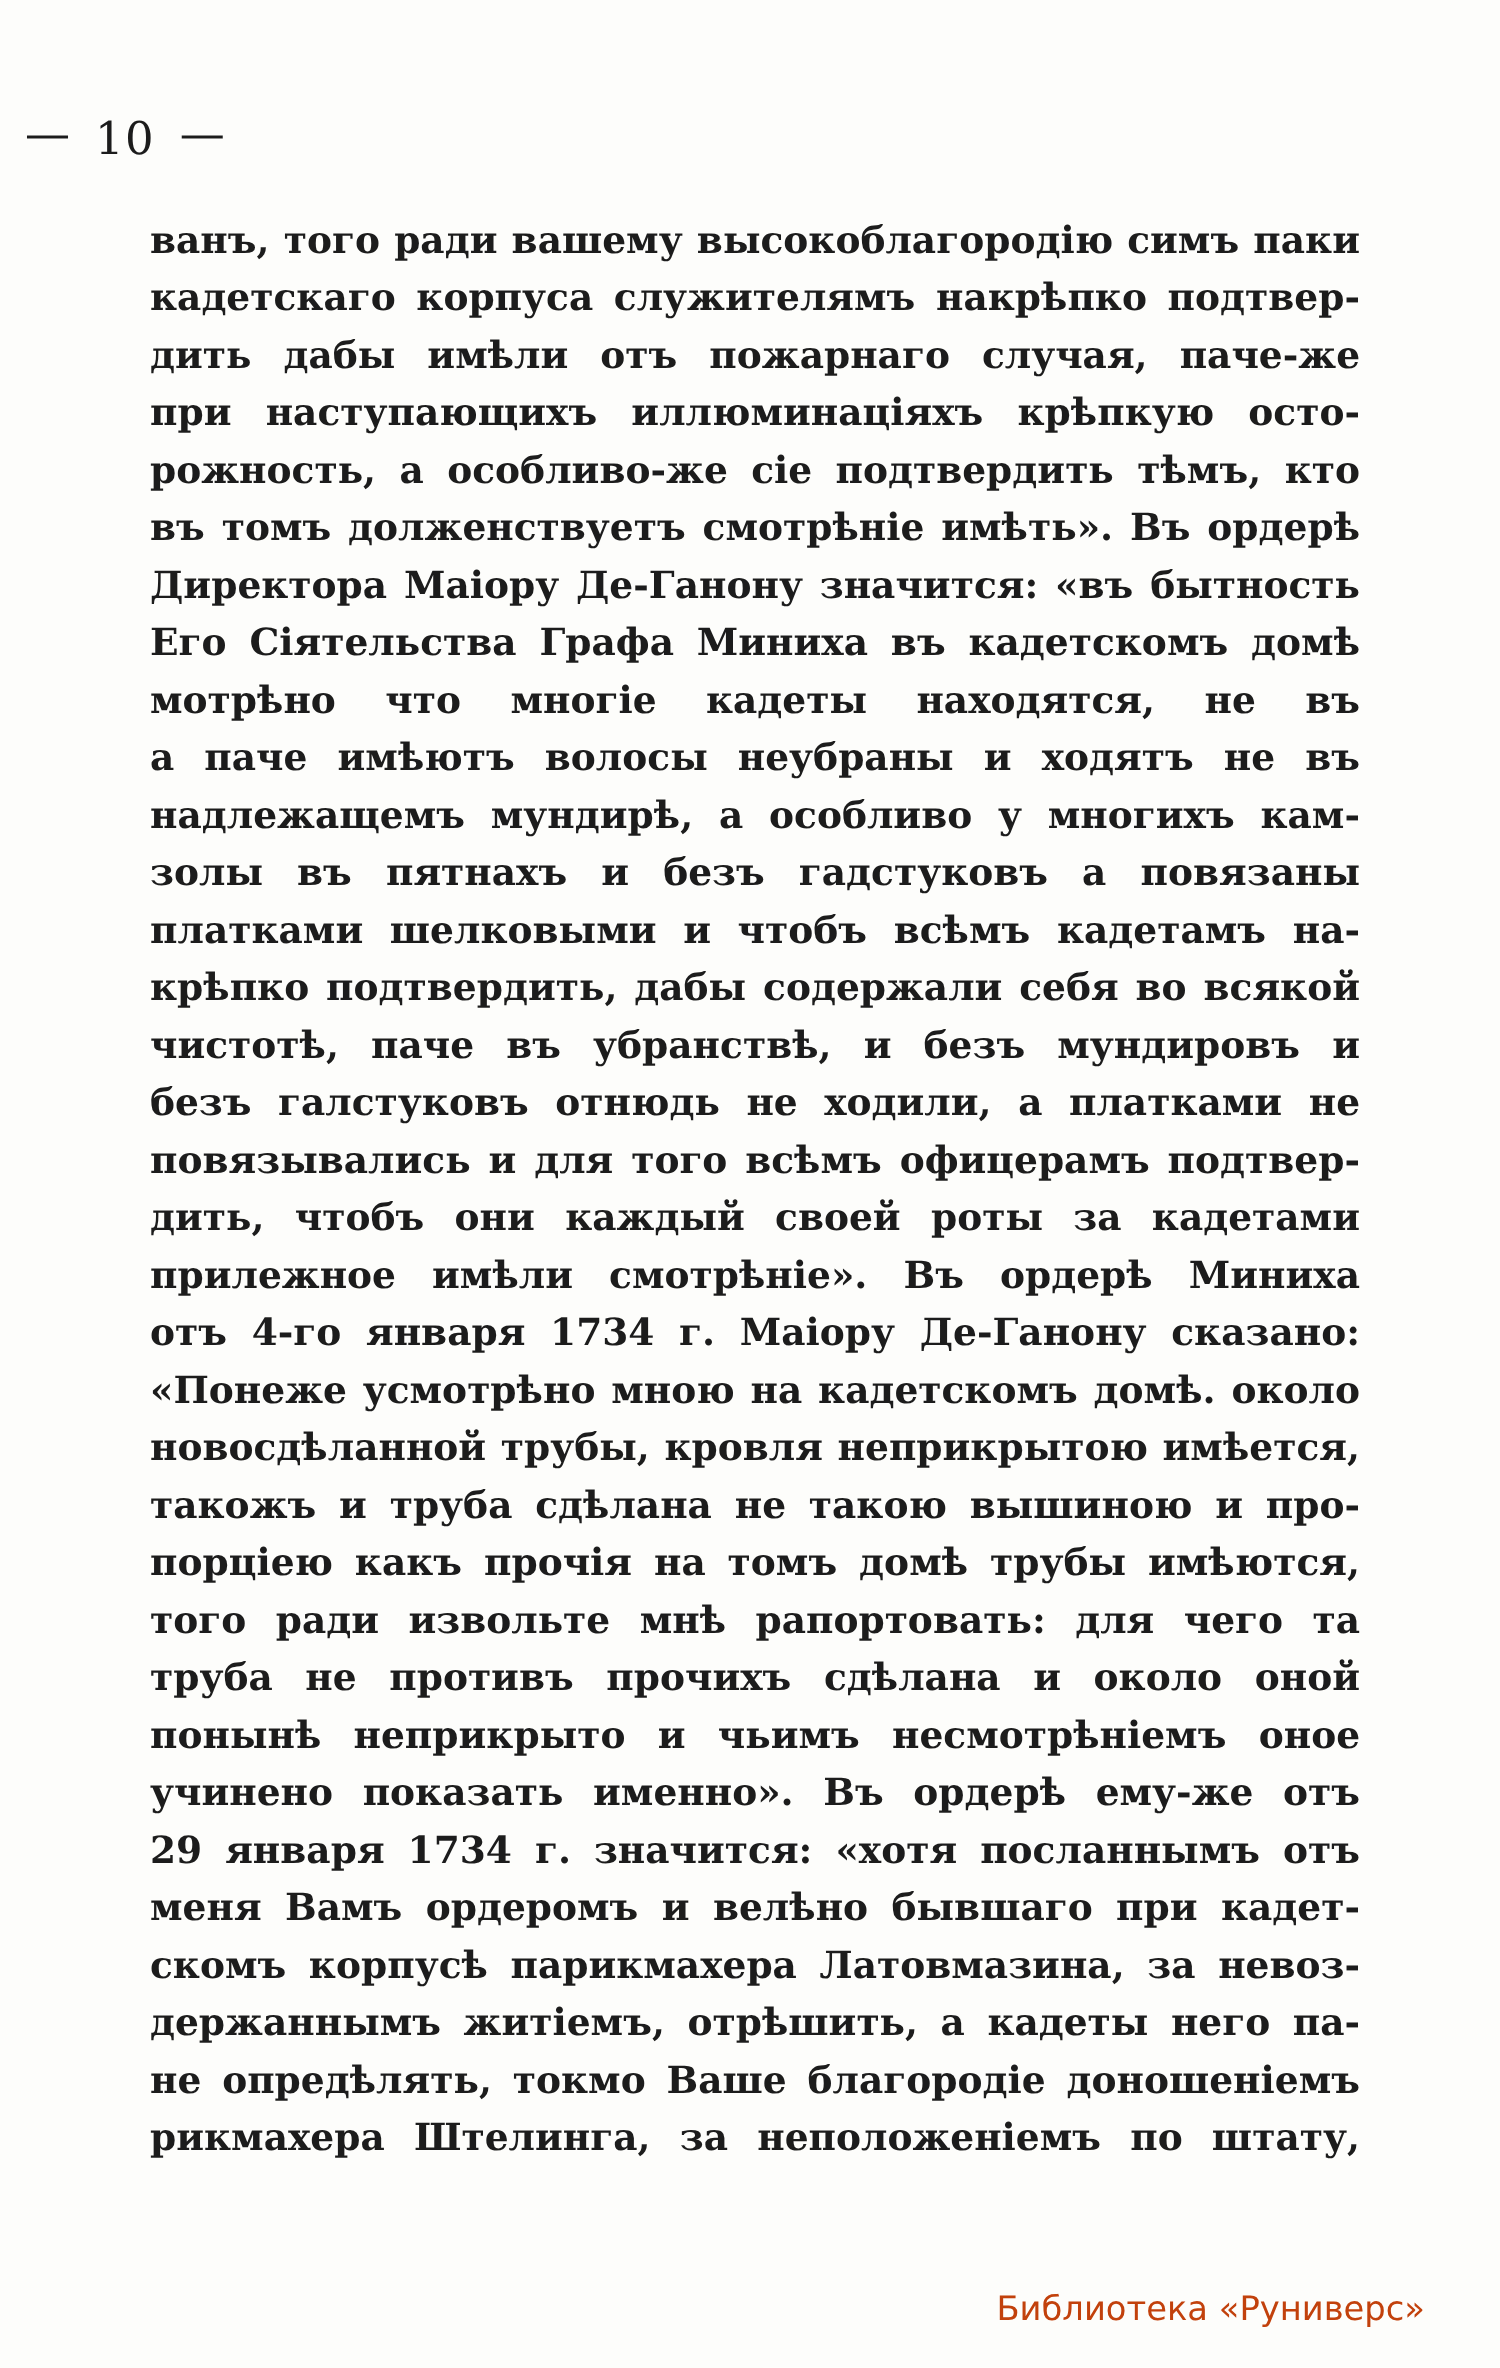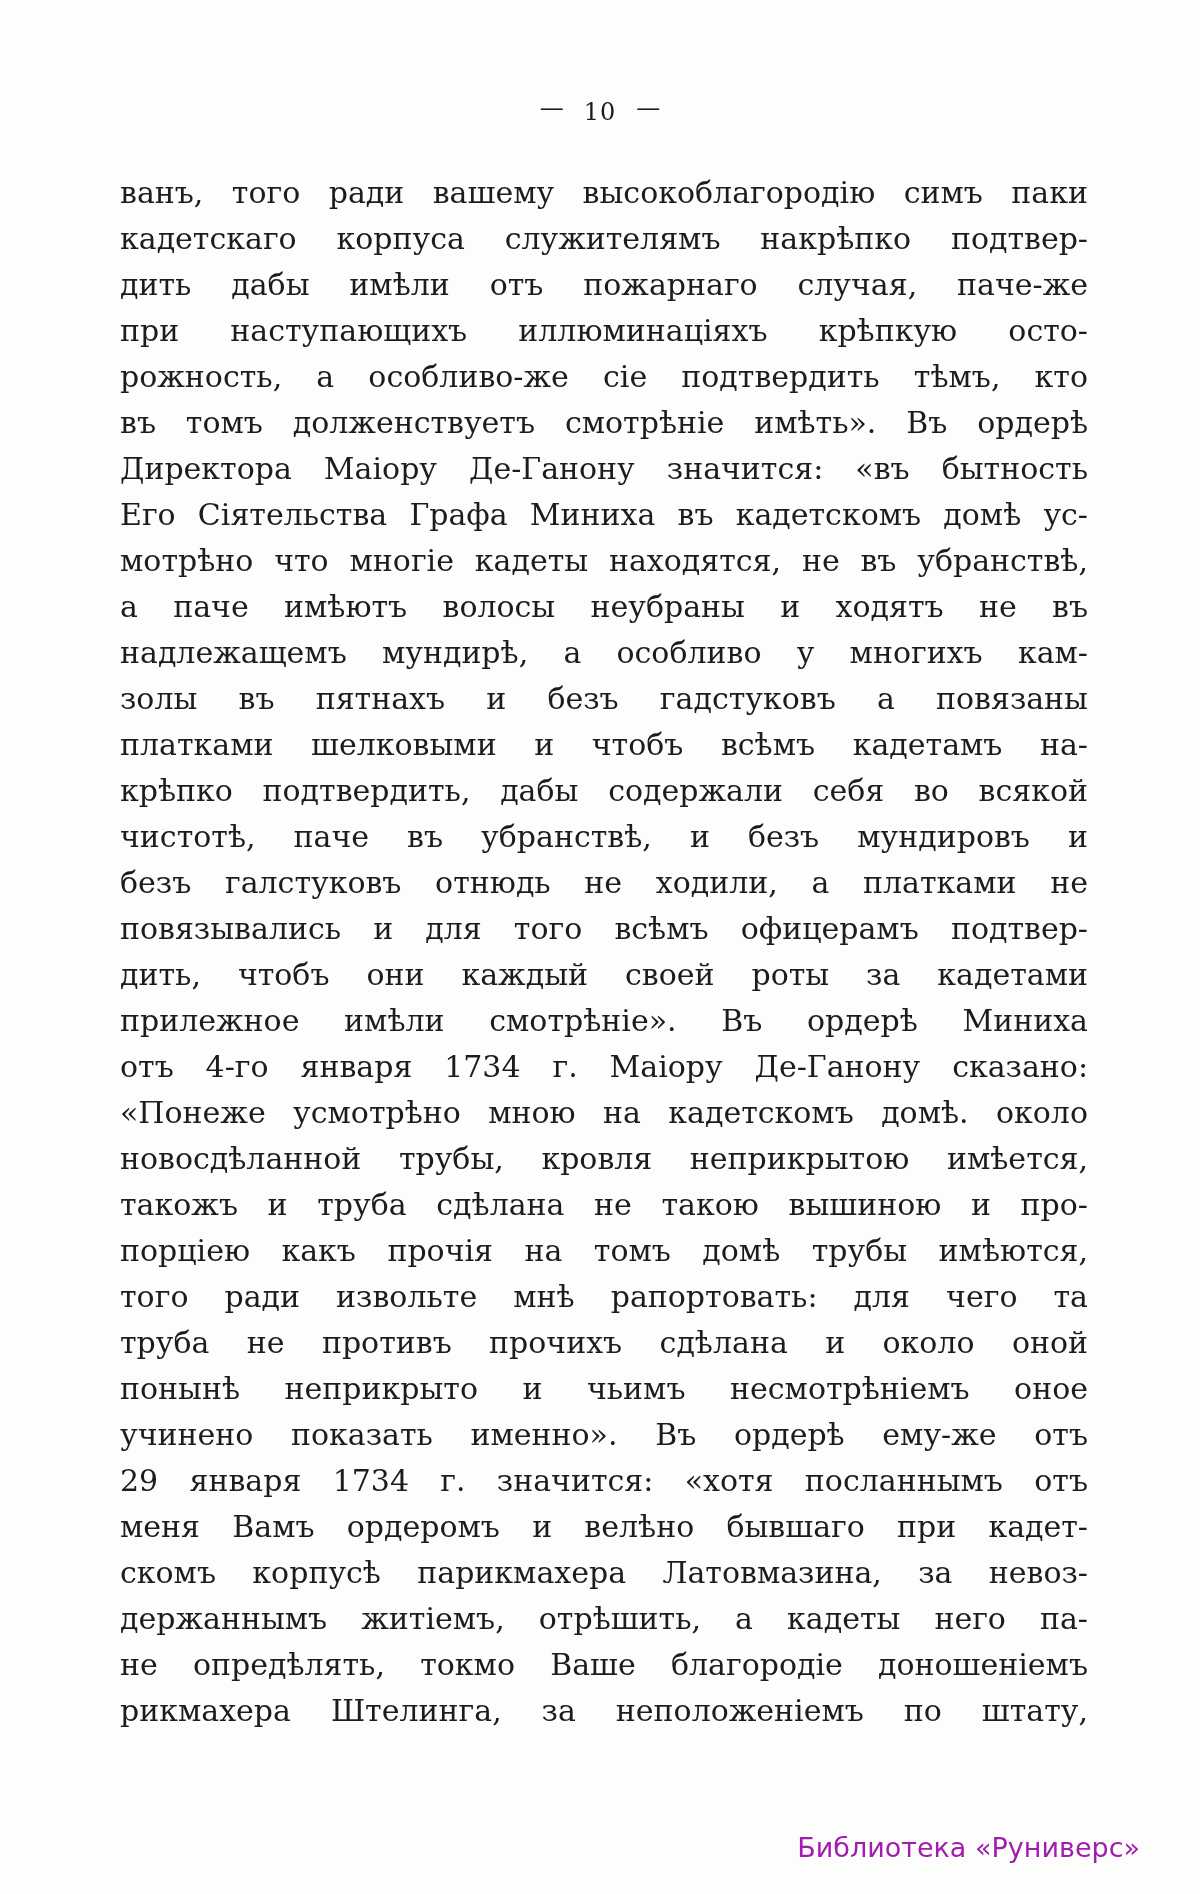--- a/index.html
+++ b/index.html
@@ -13,22 +13,21 @@
     background: #fdfdfb;
     overflow: hidden;
     font-family: "DejaVu Serif", serif;
     color: #1c1c1c;
   }
   .page-header {
     position: absolute;
     top: 92px;
     left: 0;
     width: 100%;
-    text-align: center;
-    font-size: 24px;
+    font-size: 36px;
     line-height: 40px;
     white-space: nowrap;
     letter-spacing: 1px;
   }
   .page-header .dash {
     display: inline-block;
     margin: 0 20px;
     transform: translateY(-4px);
     letter-spacing: 0;
   }
@@ -39,29 +38,30 @@
     width: 968px;
   }
   .line {
     font-size: 30px;
     line-height: 46px;
     height: 46px;
     overflow: hidden;
     text-align: justify;
     text-align-last: justify;
     white-space: normal;
+    font-weight: bold;
   }
   .watermark {
     position: absolute;
     top: 1833px;
     right: 60px;
     font-family: "DejaVu Sans", sans-serif;
     font-size: 27px;
     line-height: 30px;
-    color: #a21caf;
+    color: #c2410c;
   }
 </style>
 </head>
 <body>
 
 <div class="page">
 
   <div class="page-header">
     <span class="dash">—</span><span>10</span><span class="dash">—</span>
   </div>

